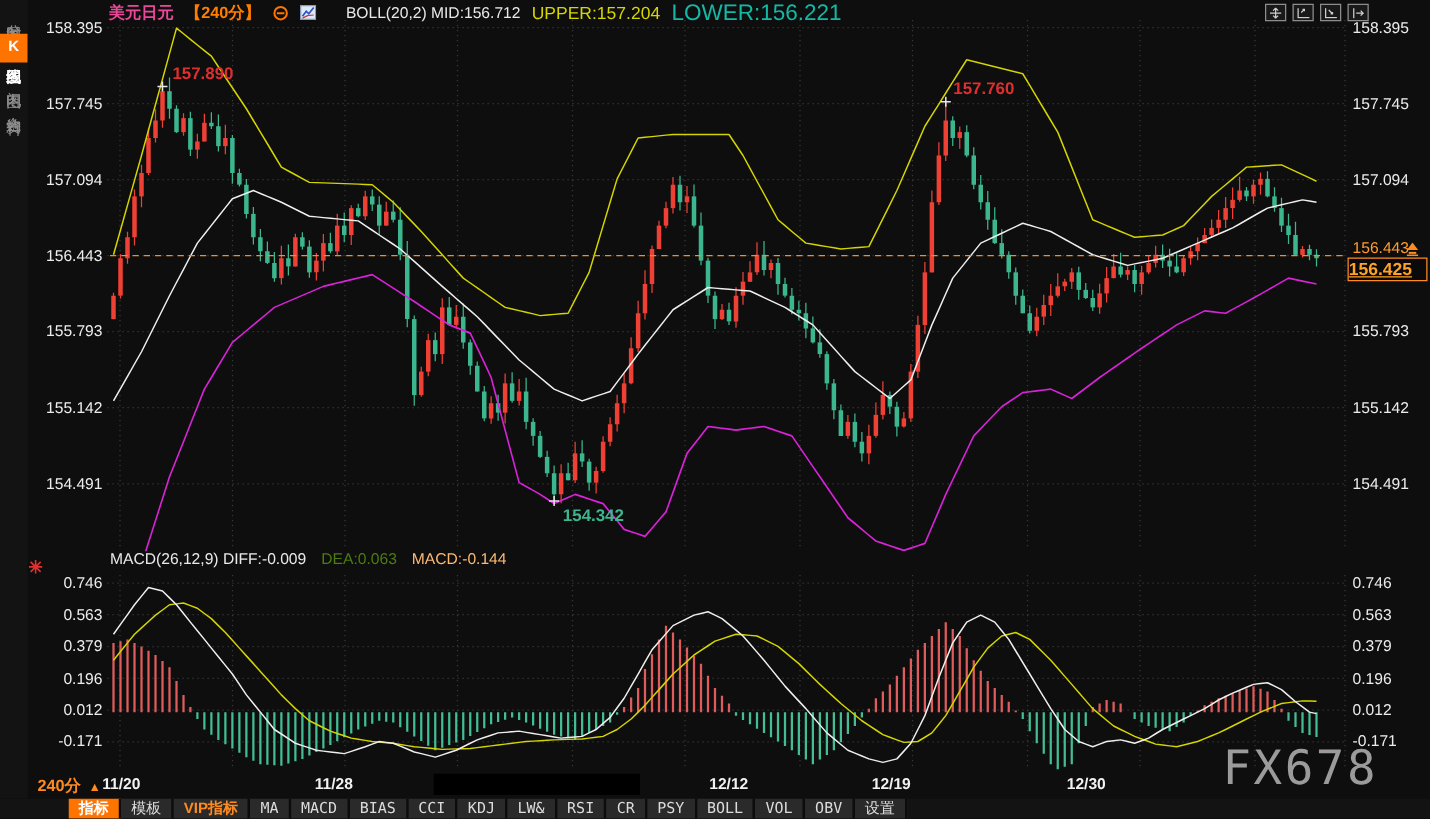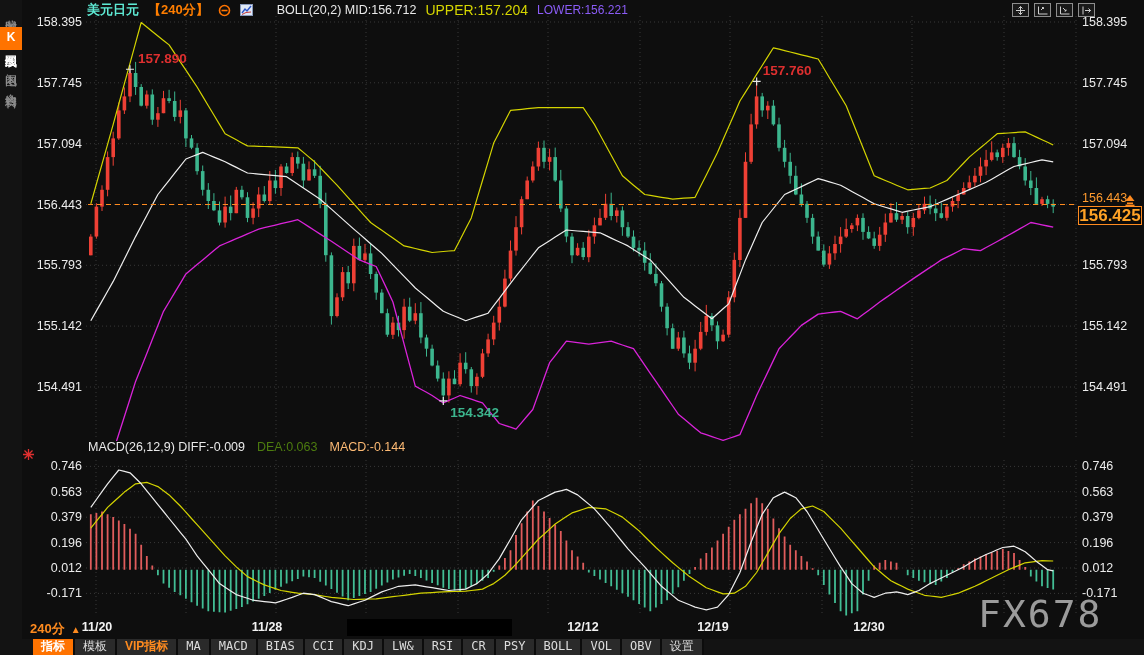--- a/index.html
+++ b/index.html
@@ -7,50 +7,50 @@
        font-family:"Liberation Sans",sans-serif;color:#ddd;-webkit-font-smoothing:antialiased;}
   #svgwrap{position:absolute;left:0;top:0;width:1144px;height:486px;}
   
   #sidebar{position:absolute;left:0;top:0;width:22px;height:639px;background:#131313;
            display:flex;flex-direction:column;align-items:center;padding-top:7px;gap:11px;box-sizing:border-box;}
   .side-item{writing-mode:vertical-rl;text-orientation:upright;font-size:12px;line-height:22px;
              color:#8f8f8f;letter-spacing:1px;width:22px;text-align:center;padding:3px 0;cursor:pointer;}
   .side-item.active{background:#ff7300;color:#fff;font-weight:700;}
   
   #header{position:absolute;left:87px;top:2px;height:16px;display:flex;align-items:center;gap:9px;font-size:13px;white-space:nowrap;}
-  .h-symbol{color:#5eead4;font-weight:700;}
+  .h-symbol{color:#ec4899;font-weight:700;}
   .h-interval{color:#ff7e00;font-weight:700;}
   .h-boll{color:#e9e9e9;font-size:12.5px;padding-left:15px;}
   .h-upper{color:#d6d600;font-size:14px;}
-  .h-lower{color:#8b5cf6;font-size:12px;}
+  .h-lower{color:#14b8a6;font-size:18px;}
   .hicon{display:inline-flex;align-items:center;}
   
   #win-icons{position:absolute;left:1012px;top:3px;display:flex;gap:5px;}
   .wicon{width:15px;height:12px;border:1px solid #8d8d8d;background:#191919;display:flex;align-items:center;justify-content:center;cursor:pointer;}
   
   .axis-label{position:absolute;left:24px;width:58px;text-align:right;font-size:12.5px;color:#ececec;}
   .axis-label.right{left:1082px;text-align:left;width:60px;}
   
   #price-level{position:absolute;left:1082px;top:191px;font-size:12.5px;color:#ff9b2f;}
   #price-alert-icon{position:absolute;left:1124px;top:192px;}
   #price-box{position:absolute;left:1078px;top:206px;width:62px;height:17px;border:1px solid #ff8b1f;
-             background:#0a0a0a;color:#ffa226;font-size:17px;font-weight:700;text-align:center;line-height:17px;}
+             background:#0a0a0a;color:#ffa226;font-size:14px;font-weight:700;text-align:left;line-height:17px;text-decoration:underline;}
   
   #macd-header{position:absolute;left:88px;top:440px;display:flex;gap:12px;font-size:12.5px;white-space:nowrap;align-items:center;}
   .m-main{color:#e9e9e9;} .m-dea{color:#4d7c0f;} .m-macd{color:#fdba74;}
   #macd-icon{position:absolute;left:23px;top:446px;}
   
   #interval-tag{position:absolute;left:30px;top:620px;color:#ff8b1f;font-weight:700;font-size:13px;cursor:pointer;}
   #interval-tag .arr{font-size:10px;margin-left:6px;}
   .xlabel{position:absolute;top:620px;transform:translateX(-50%);font-weight:700;font-size:12.5px;color:#f2f2f2;}
   #blackout{position:absolute;left:347px;top:619px;width:165px;height:17px;background:#000;}
   #watermark{position:absolute;left:978px;top:592px;font-family:"DejaVu Sans Mono",monospace;
              font-size:38px;color:#9b9b9b;letter-spacing:2px;}
   #toolbar{position:absolute;left:0;top:639px;width:1144px;height:16px;background:#131313;
-           display:flex;padding-left:33px;box-sizing:border-box;}
+           display:flex;padding-left:55px;box-sizing:border-box;}
   .tab{height:16px;line-height:15px;padding:0 8px;background:#2a2a2a;border-right:2px solid #0c0c0c;
        font-size:12px;color:#dcdcdc;cursor:pointer;white-space:nowrap;}
   .tab.mono{font-family:"DejaVu Sans Mono",monospace;}
   .tab.active{background:#ff7300;color:#fff;font-weight:700;}
   .tab.vip{color:#ff8b1f;font-weight:700;}
 </style>
 </head>
 <body>
 
 <div id="app">

